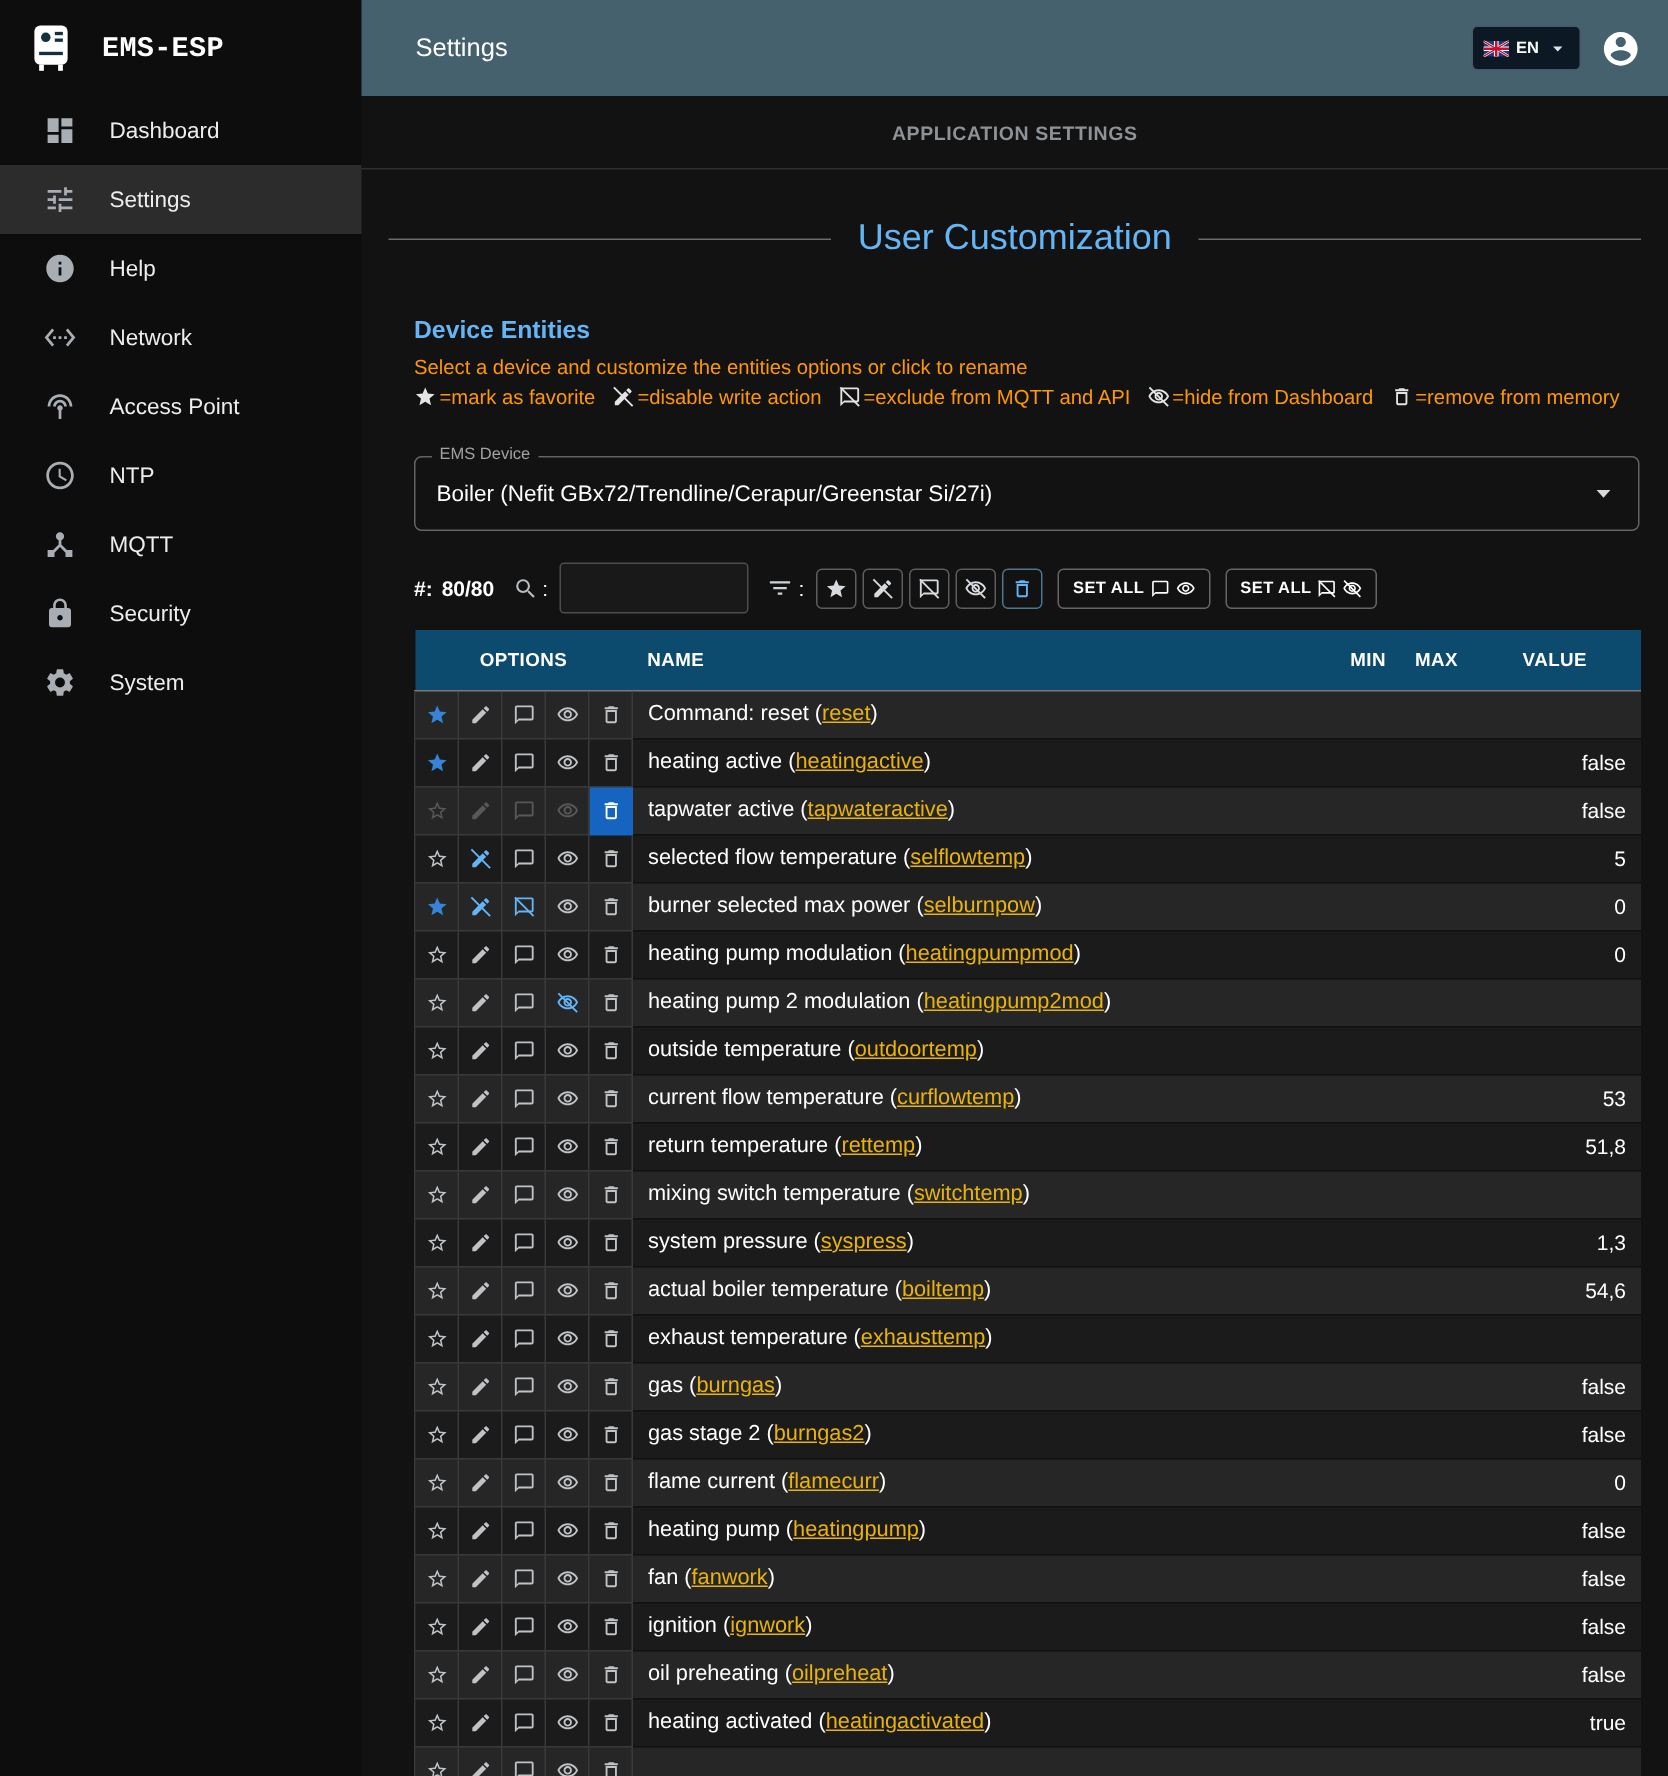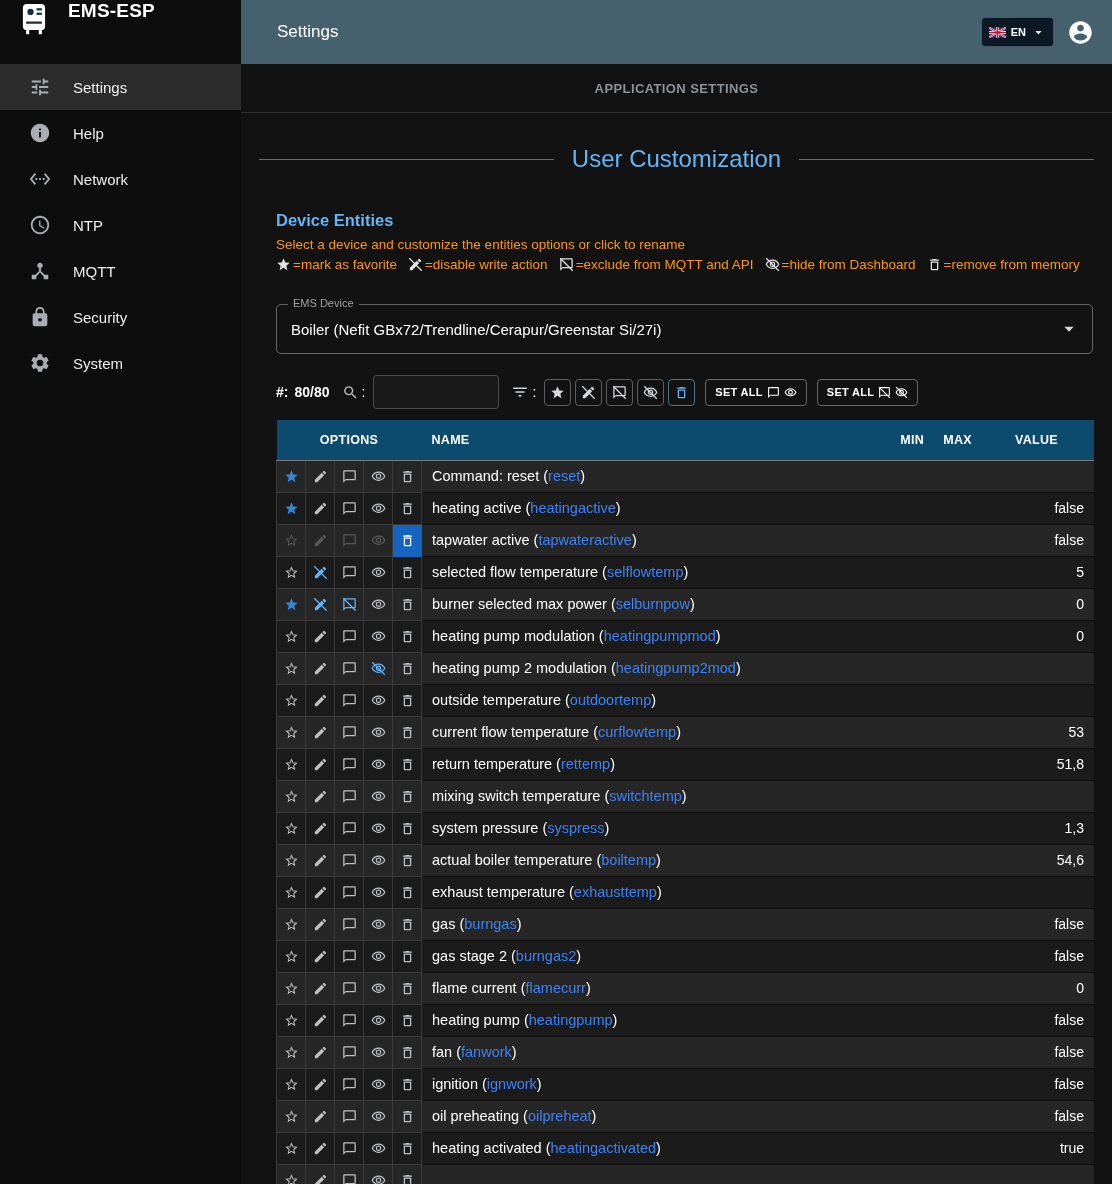--- a/index.html
+++ b/index.html
@@ -4,21 +4,21 @@
 <style>
   *{margin:0;padding:0;box-sizing:border-box;}
   html,body{width:1112px;height:1184px;overflow:hidden;background:#121212;font-family:"Liberation Sans",sans-serif;}
   button,input{font-family:inherit;}
   svg{display:block;fill:currentColor;}
   [data-interactable="true"]{cursor:pointer;}
   .app{display:flex;width:1112px;height:1184px;}
 
   
   .sidebar{width:241px;flex:none;background:#0d0d0d;}
-  .logo-row{height:64px;display:flex;gap:15px;padding-left:15px;}
+  .logo-row{height:64px;display:flex;align-items:center;gap:15px;padding-left:15px;font-family:Liberation Mono, monospace;}
   .logo-icon svg{width:38px;height:38px;}
   .logo-text{color:#fff;font-size:19px;font-weight:700;letter-spacing:.2px;}
   .nav-item{height:46px;display:flex;align-items:center;gap:22px;padding-left:29px;color:#ededed;}
   .nav-item.active{background:#2c2c2c;}
   .nav-icon{color:#a9aeb4;}
   .nav-icon svg{width:22px;height:22px;}
   .nav-label{font-size:15px;}
 
   
   .main{flex:1;display:flex;flex-direction:column;min-width:0;}
@@ -80,21 +80,21 @@
   .etable td{height:32px;}
   tr.odd{background:#262626;}
   tr.even{background:#1b1b1b;margin-top:23px;}
   td.icon-cell{border:1px solid #3a3a3a;text-align:center;color:#bfc3c7;}
   td.icon-cell svg{width:15px;height:15px;margin:0 auto;}
   td.icon-cell.dim{color:#585858;}
   td.icon-cell.on{color:#64b5f6;}
   td.icon-cell.on-fav{color:#3584d6;}
   td.icon-cell.on-del{background:#1565c0;color:#fff;border-color:#1565c0;}
   td.name-cell{padding-left:10px;color:#fff;font-size:14.5px;border-bottom:1px solid #101010;}
-  .short-link{color:#3b82f6;}
+  .short-link{color:#eab308;text-decoration:underline;}
   td.num-cell{text-align:right;padding-right:10px;color:#fff;font-size:14px;border-bottom:1px solid #101010;}
 </style>
 </head>
 <body>
 
 <div class="app" data-interactable="false">
 
   <aside class="sidebar" data-interactable="false">
     <div class="logo-row" data-interactable="false">
       <span class="logo-icon" data-interactable="false">
@@ -104,20 +104,28 @@
             <rect x="13.6" y="5.2" width="3.4" height="1.4" fill="#14303e"></rect>
             <rect x="13.6" y="8" width="3.4" height="1.4" fill="#14303e"></rect>
             <rect x="7" y="13.6" width="10" height="1.4" fill="#14303e"></rect>
             <rect x="7" y="19" width="2" height="2.6" fill="#fff"></rect>
             <rect x="15" y="19" width="2" height="2.6" fill="#fff"></rect>
           </svg>
         </span>
       <span class="logo-text" data-interactable="false">EMS-ESP</span>
     </div>
     <nav class="nav" data-interactable="false">
+        <div class="nav-item" data-interactable="true">
+          <span class="nav-icon" data-interactable="false">
+            <svg viewBox="0 0 24 24">
+              <path d="M3 13h8V3H3v10zm0 8h8v-6H3v6zm10 0h8V11h-8v10zm0-18v6h8V3h-8z"></path>
+            </svg>
+          </span>
+          <span class="nav-label" data-interactable="false">Dashboard</span>
+        </div>
         <div class="nav-item active" data-interactable="true">
           <span class="nav-icon" data-interactable="false">
             <svg viewBox="0 0 24 24">
               <path d="M3 17v2h6v-2H3zM3 5v2h10V5H3zm10 16v-2h8v-2h-8v-2h-2v6h2zM7 9v2H3v2h4v2h2V9H7zm14 4v-2H11v2h10zm-6-4h2V7h4V5h-4V3h-2v6z"></path>
             </svg>
           </span>
           <span class="nav-label" data-interactable="false">Settings</span>
         </div>
         <div class="nav-item" data-interactable="true">
           <span class="nav-icon" data-interactable="false">
@@ -127,20 +135,28 @@
           </span>
           <span class="nav-label" data-interactable="false">Help</span>
         </div>
         <div class="nav-item" data-interactable="true">
           <span class="nav-icon" data-interactable="false">
             <svg viewBox="0 0 24 24">
               <path d="M7.77 6.76L6.23 5.48.82 12l5.41 6.52 1.54-1.28L3.42 12l4.35-5.24zM7 13h2v-2H7v2zm10-2h-2v2h2v-2zm-6 2h2v-2h-2v2zm6.77-7.52l-1.54 1.28L20.58 12l-4.35 5.24 1.54 1.28L23.18 12l-5.41-6.52z"></path>
             </svg>
           </span>
           <span class="nav-label" data-interactable="false">Network</span>
+        </div>
+        <div class="nav-item" data-interactable="true">
+          <span class="nav-icon" data-interactable="false">
+            <svg viewBox="0 0 24 24">
+              <path d="M12 11c-1.1 0-2 .9-2 2 0 .74.4 1.38 1 1.72V21h2v-6.28c.6-.35 1-.98 1-1.72 0-1.1-.9-2-2-2zM12 3C7.03 3 3 7.03 3 12h2c0-3.87 3.13-7 7-7s7 3.13 7 7h2c0-4.97-4.03-9-9-9zm0 4c-2.76 0-5 2.24-5 5h2c0-1.66 1.34-3 3-3s3 1.34 3 3h2c0-2.76-2.24-5-5-5z"></path>
+            </svg>
+          </span>
+          <span class="nav-label" data-interactable="false">Access Point</span>
         </div>
         <div class="nav-item" data-interactable="true">
           <span class="nav-icon" data-interactable="false">
             <svg viewBox="0 0 24 24">
               <path d="M11.99 2C6.47 2 2 6.48 2 12s4.47 10 9.99 10C17.52 22 22 17.52 22 12S17.52 2 11.99 2zM12 20c-4.42 0-8-3.58-8-8s3.58-8 8-8 8 3.58 8 8-3.58 8-8 8zm.5-13H11v6l5.25 3.15.75-1.23-4.5-2.67z"></path>
             </svg>
           </span>
           <span class="nav-label" data-interactable="false">NTP</span>
         </div>
         <div class="nav-item" data-interactable="true">

